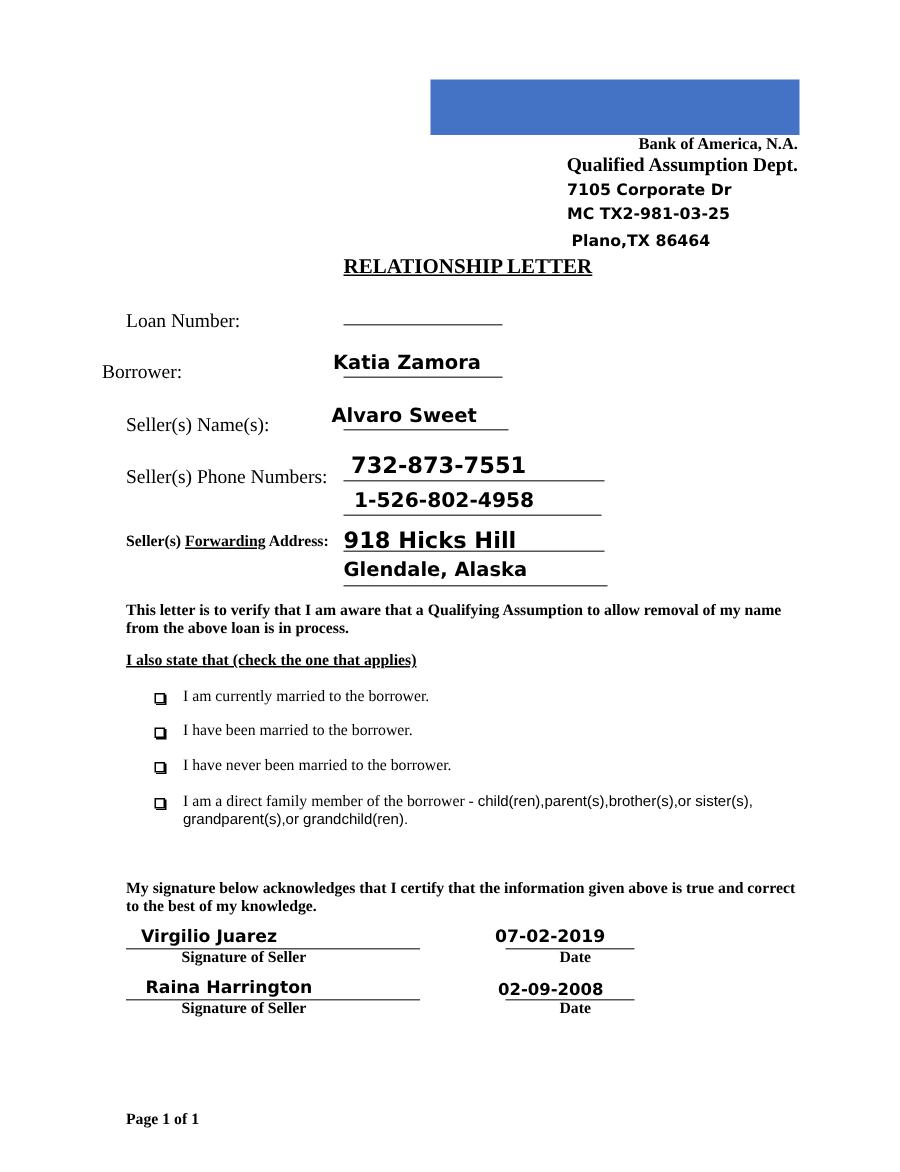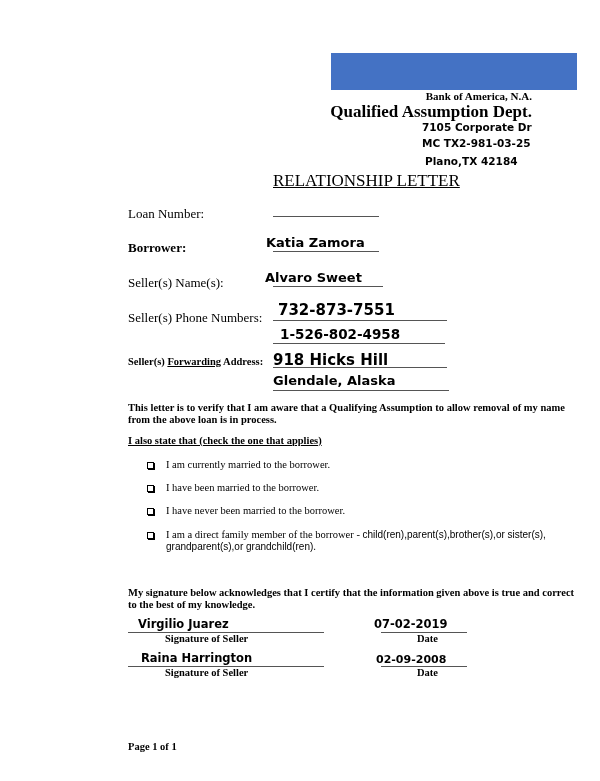--- a/index.html
+++ b/index.html
@@ -1,40 +1,40 @@
 <!DOCTYPE html>
 <html><head>
   <meta charset="utf-8">
   <style>
     html, body { margin: 0; padding: 0; background: #ffffff; }
     body { width: 600px; height: 781px; position: relative; overflow: hidden;
            font-family: "Liberation Serif", serif; color: #000; }
-    .abs { position: absolute; margin-left: 44px; }
+    .abs { position: absolute; }
     .serif { font-family: "Liberation Serif", serif; font-weight: bold; }
     .sans { font-family: "DejaVu Sans", sans-serif; font-weight: bold; }
 
     #logo-box { left: 287px; top: 53px; width: 246px; height: 37px; background: #4472c4; }
     #bank-name { right: 68px; top: 90px; font-size: 11px; font-weight: bold; text-align: right; }
-    #bank-dept { right: 68px; top: 102px; font-size: 17px; font-weight: bold; text-align: left; }
+    #bank-dept { right: 68px; top: 102px; font-size: 13px; font-weight: bold; text-align: left; }
     .addr { font-size: 10.5px; }
     #addr1 { left: 378px; top: 121px; }
     #addr2 { left: 378px; top: 137px; }
     #addr3 { left: 381px; top: 155px; }
 
-    #title { left: 229px; top: 171px; font-size: 17px; font-weight: normal; text-decoration: underline; }
+    #title { left: 229px; top: 171px; font-size: 14px; font-weight: bold; text-decoration: underline; }
 
     .label { font-size: 13px; }
     .label-bold { font-size: 10.5px; font-weight: bold; }
     .line { height: 1px; background: #555; }
     .fill { font-size: 13px; }
 
     #loan-label { left: 84px; top: 206px; }
     #loan-line { left: 229px; top: 216px; width: 106px; }
 
-    #borrower-label { left: 84px; top: 240px; font-weight: bold; }
+    #borrower-label { left: 68px; top: 240px; }
     #borrower-val { left: 222px; top: 235px; }
     #borrower-line { left: 229px; top: 251px; width: 106px; }
 
     #seller-label { left: 84px; top: 275px; }
     #seller-val { left: 221px; top: 270px; }
     #seller-line { left: 229px; top: 286px; width: 110px; }
 
     #phone-label { left: 84px; top: 310px; }
     #phone1-val { left: 234px; top: 301px; font-size: 15px; }
     #phone1-line { left: 229px; top: 320px; width: 174px; }
@@ -80,21 +80,21 @@
     #page-num { left: 84px; top: 741px; font-size: 10.5px; }
   </style>
 </head>
 <body>
 
 <div id="logo-box" class="abs" style="background: rgb(68, 114, 196);"></div>
 <div id="bank-name" class="abs serif">Bank of America, N.A.</div>
 <div id="bank-dept" class="abs serif">Qualified Assumption Dept.</div>
 <div id="addr1" class="abs sans addr">7105 Corporate Dr</div>
 <div id="addr2" class="abs sans addr">MC TX2-981-03-25</div>
-<div id="addr3" class="abs sans addr">Plano,TX  42184</div>
+<div id="addr3" class="abs sans addr">Plano,TX  86464</div>
 
 <div id="title" class="abs serif">RELATIONSHIP LETTER</div>
 
 <div id="loan-label" class="abs label">Loan Number:</div>
 <div id="loan-line" class="abs line"></div>
 
 <div id="borrower-label" class="abs label">Borrower:</div>
 <div id="borrower-val" class="abs sans fill">Katia Zamora</div>
 <div id="borrower-line" class="abs line"></div>
 

